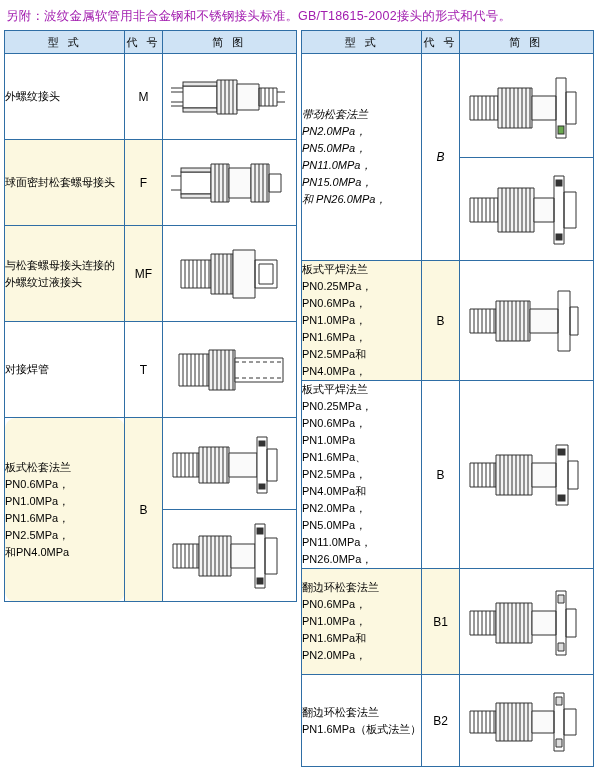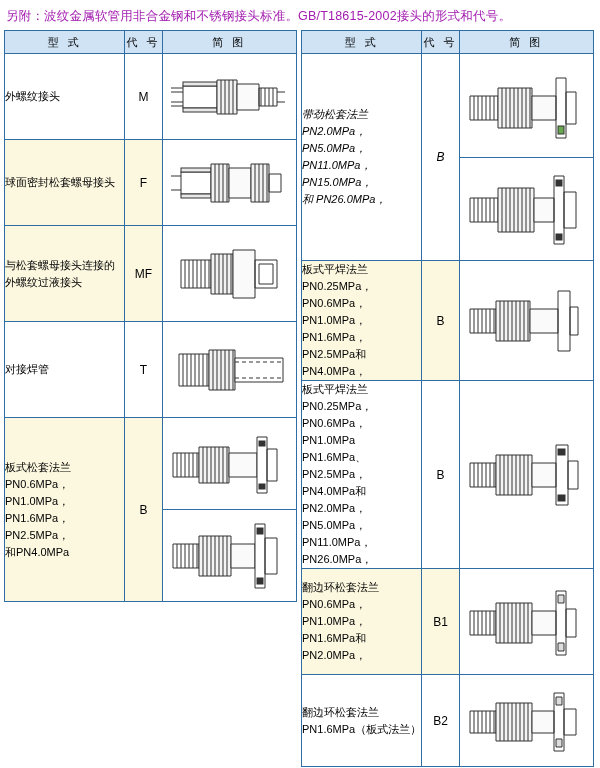--- a/index.html
+++ b/index.html
@@ -177,21 +177,21 @@
                 <path d="M44 24 L70 24 L70 64 L44 64 Z" fill="#f2f2f2"></path>
                 <path d="M48 24 L48 64 M52 24 L52 64 M56 24 L56 64 M60 24 L60 64 M64 24 L64 64 M68 24 L68 64"></path>
                 <path d="M70 32 L118 32 L118 56 L70 56 Z" fill="#ffffff"></path>
                 <path d="M70 36 L118 36 M70 52 L118 52" stroke-dasharray="4 3"></path>
               </g>
             </svg>
           </td>
         </tr>
 
         <tr class="yellow" style="height:184px;">
-          <td class="type" style="white-space:pre-line;">板式松套法兰
+          <td class="type" style="white-space:pre-line;border-radius:11px;">板式松套法兰
 PN0.6MPa，PN1.0MPa，
 PN1.6MPa，PN2.5MPa，
 和PN4.0MPa</td>
           <td class="code">B</td>
           <td class="fig" style="padding:0;">
             <div style="border-bottom:1px solid #2f6ea5;">
               <svg width="128" height="90" viewBox="0 0 128 90">
                 <g fill="none" stroke="#333" stroke-width="1">
                   <path d="M8 34 L34 34 L34 58 L8 58 Z"></path>
                   <path d="M12 34 L12 58 M16 34 L16 58 M20 34 L20 58 M24 34 L24 58 M28 34 L28 58 M32 34 L32 58"></path>

